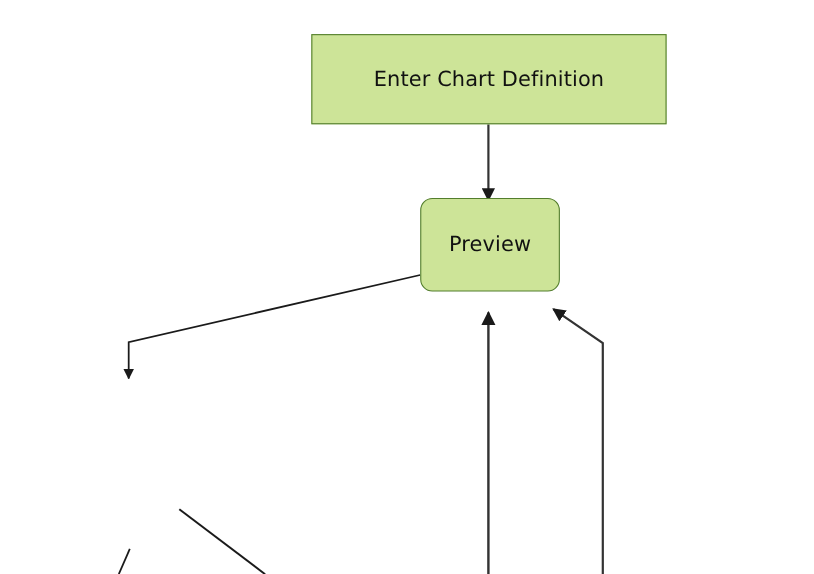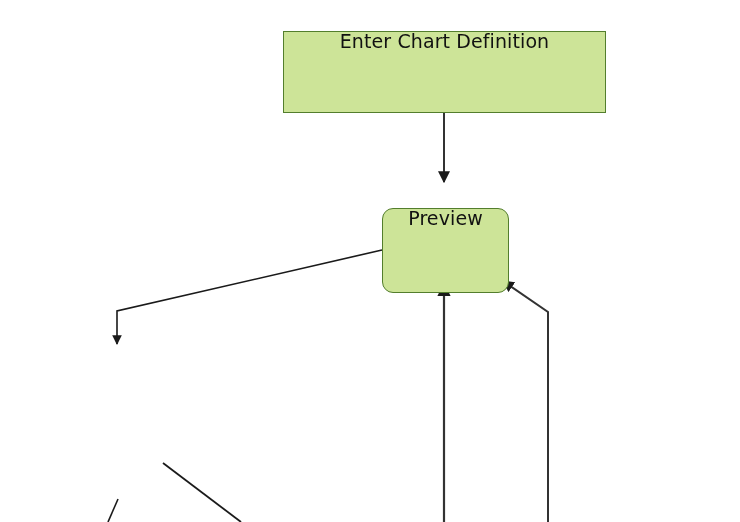--- a/index.html
+++ b/index.html
@@ -21,21 +21,21 @@
     position: absolute;
     left: 0;
     top: 0;
     width: 740px;
     height: 522px;
   }
   .node {
     position: absolute;
     box-sizing: border-box;
     display: flex;
-    align-items: flex-start;
+    align-items: center;
     justify-content: center;
     background: #cde498;
     border: 1.4px solid #537e2d;
     color: #111111;
   }
   .node-label {
     font-size: 19px;
     line-height: 1;
     color: #111111;
     white-space: nowrap;
@@ -43,21 +43,21 @@
   }
   #node-enter-chart-definition {
     left: 283px;
     top: 31px;
     width: 323px;
     height: 82px;
     border-radius: 0;
   }
   #node-preview {
     left: 382px;
-    top: 208px;
+    top: 180px;
     width: 127px;
     height: 85px;
     border-radius: 11px;
   }
   #node-decide {
     left: 42px;
     top: 351px;
     width: 152px;
     height: 154px;
     background: transparent;

